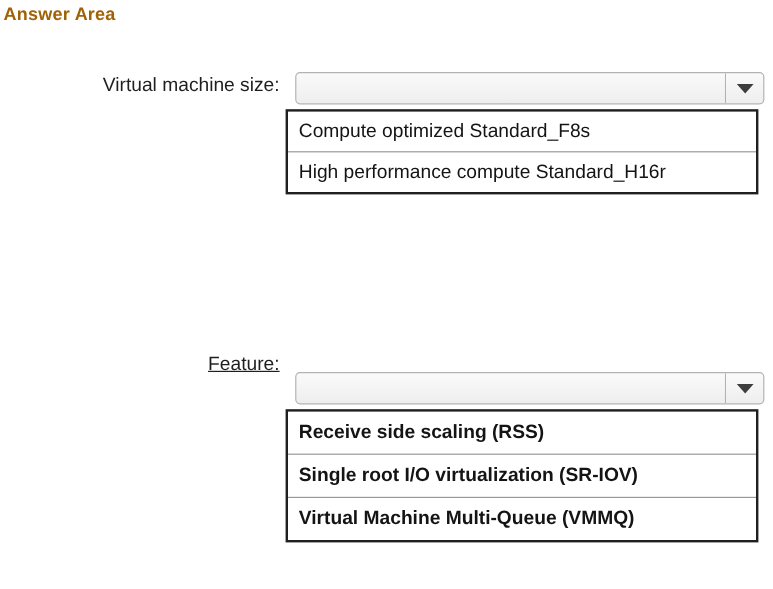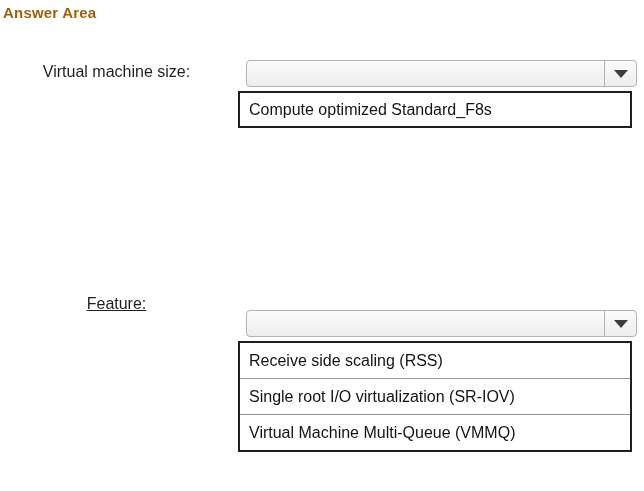--- a/index.html
+++ b/index.html
@@ -10,21 +10,21 @@
     position: relative;
     overflow: hidden;
   }
   .title {
     position: absolute; left: 3px; top: 4px;
     font-size: 15px; font-weight: bold; color: #a16207;
     letter-spacing: 0.2px;
   }
   .field-label {
     position: absolute; left: 0; width: 233px;
-    text-align: center;
+    text-align: right;
     font-size: 16px; color: #1f1f1f;
     white-space: nowrap;
   }
   .label-1 { top: 63px; }
   .label-2 { top: 295px; text-decoration: underline; }
   .dropdown {
     position: absolute; left: 246px; width: 391px; height: 27px;
     box-sizing: border-box;
     border: 1px solid #b2b2b2; border-radius: 4px;
     background: linear-gradient(#fafafa, #eeeeee);
@@ -48,21 +48,21 @@
     border-right: 7px solid transparent;
     border-top: 8px solid #3d3d3d;
   }
   .listbox {
     position: absolute; left: 238px; width: 394px;
     box-sizing: border-box;
     border: 2px solid #1f1f1f;
     background: #ffffff;
   }
   .listbox-1 { top: 91px; }
-  .listbox-2 { top: 341px; }
+  .listbox-2 { top: 341px; font-weight: bold; }
   .option {
     padding-left: 9px;
     font-size: 16px; color: #141414;
     white-space: nowrap; overflow: hidden;
     border-top: 1px solid #999999;
     cursor: default;
   }
   .listbox-1 .option { height: 33px; line-height: 33px; }
   .listbox-2 .option { height: 35px; line-height: 35px; }
   .option:first-child { border-top: none; }
@@ -76,20 +76,21 @@
 
 <div class="dropdown dropdown-1">
   <span class="dd-value"></span>
   <span class="dd-arrow-box">
     <span class="arrow-down"></span>
   </span>
 </div>
 
 <div class="listbox listbox-1">
   <div class="option">Compute optimized Standard_F8s</div>
+  <div class="option">High performance compute Standard_H16r</div>
 </div>
 
 <div class="field-label label-2">Feature:</div>
 
 <div class="dropdown dropdown-2">
   <span class="dd-value"></span>
   <span class="dd-arrow-box">
     <span class="arrow-down"></span>
   </span>
 </div>

